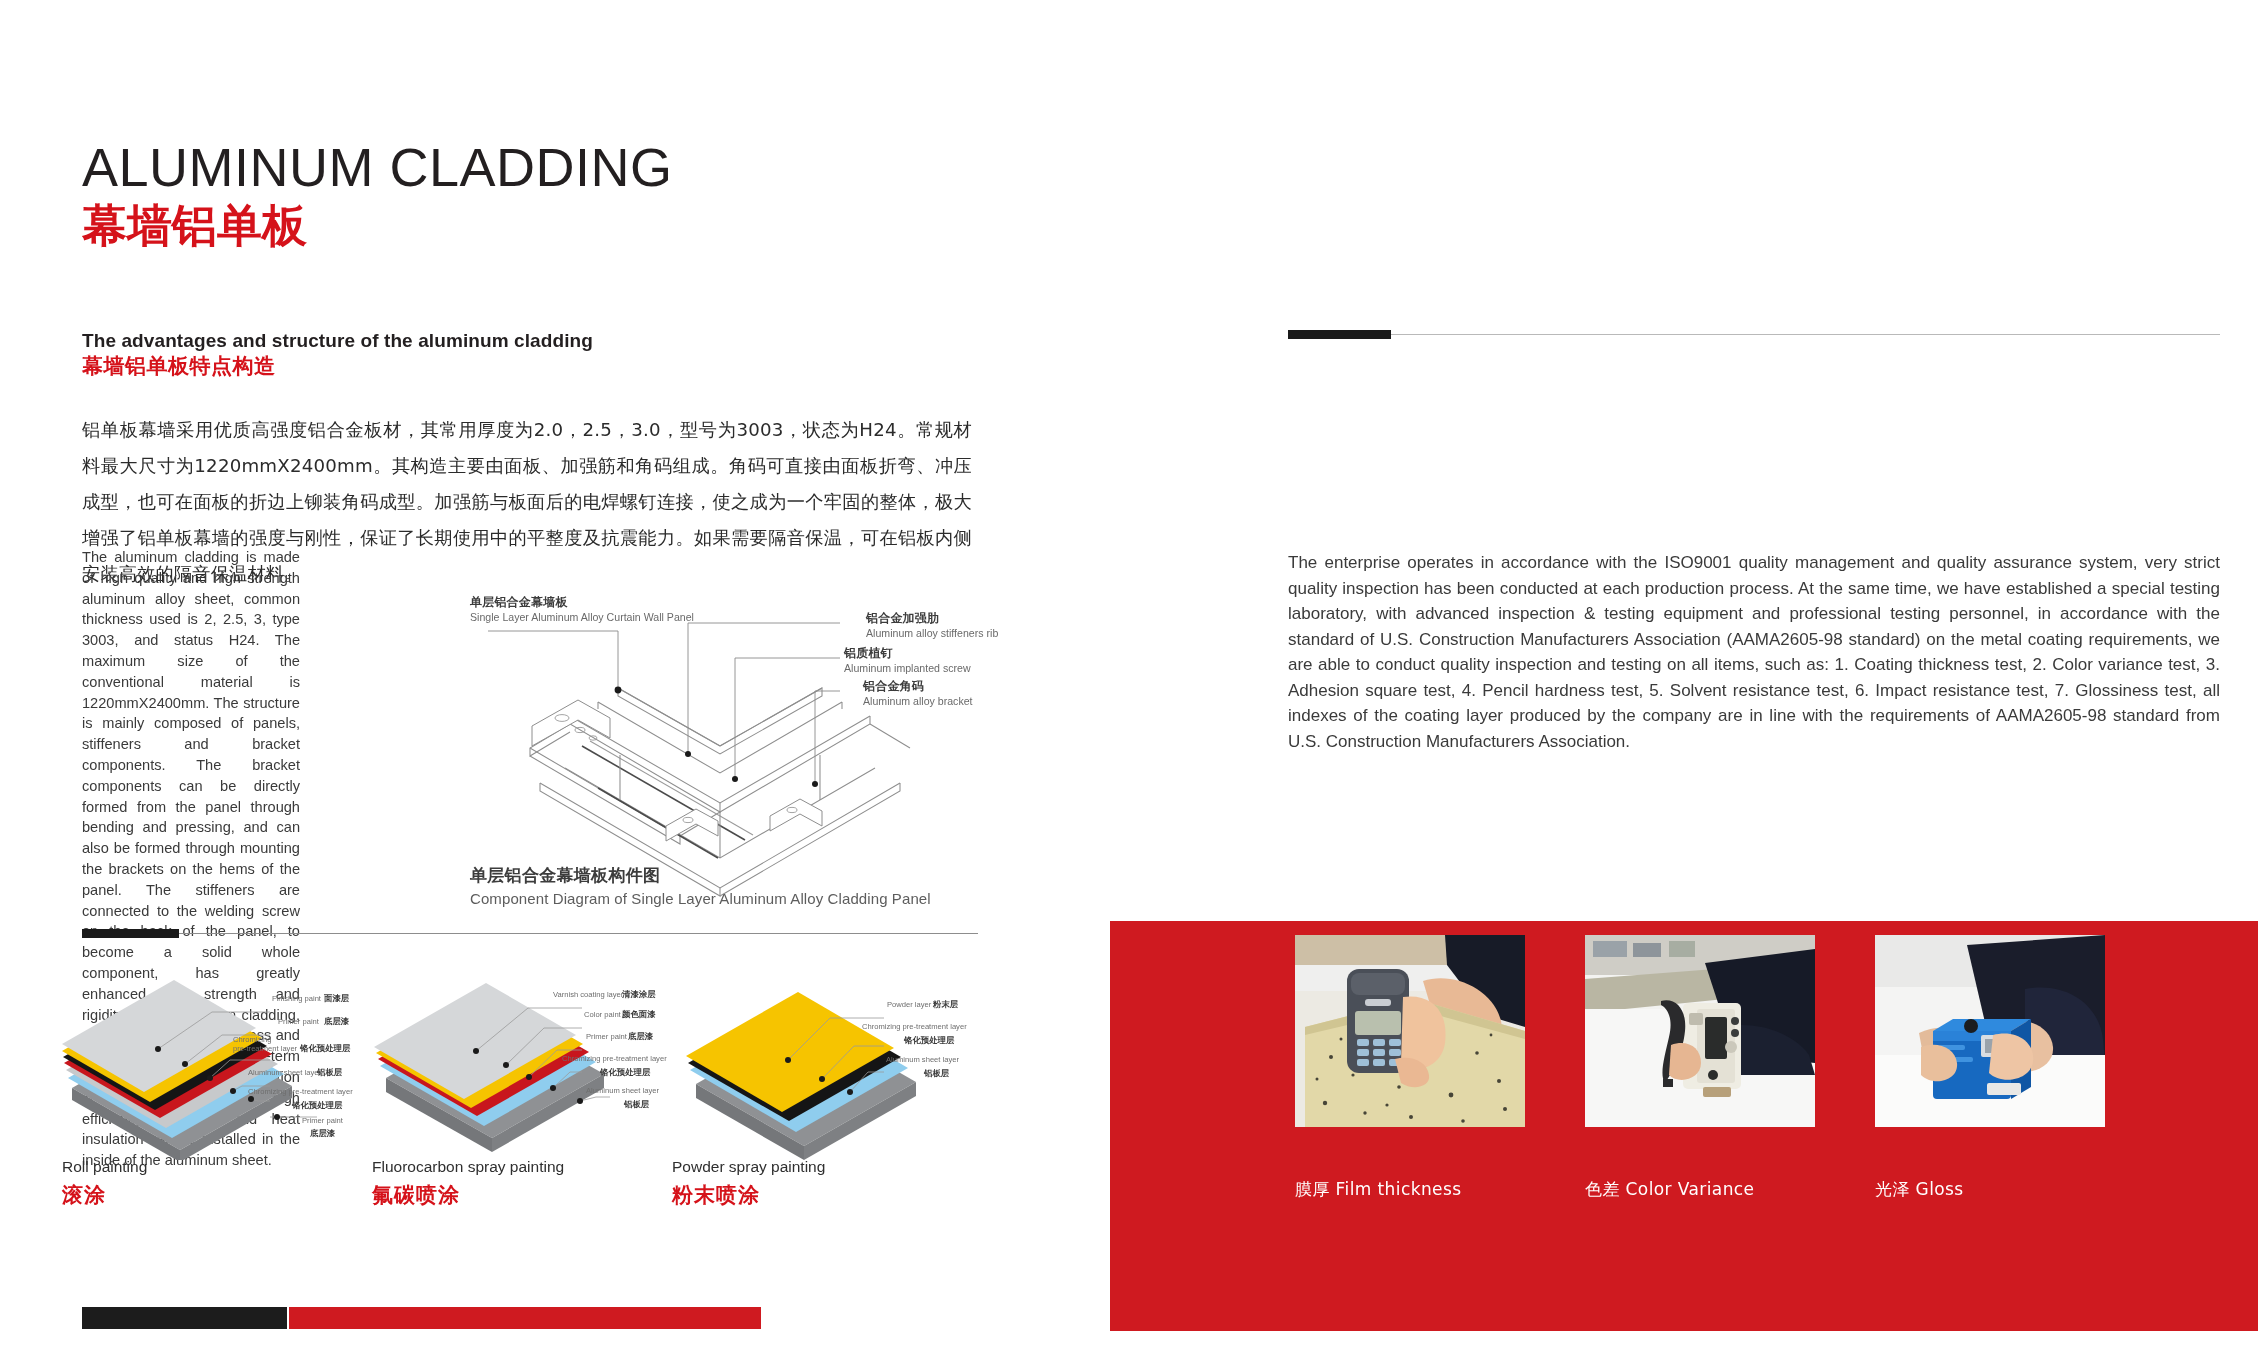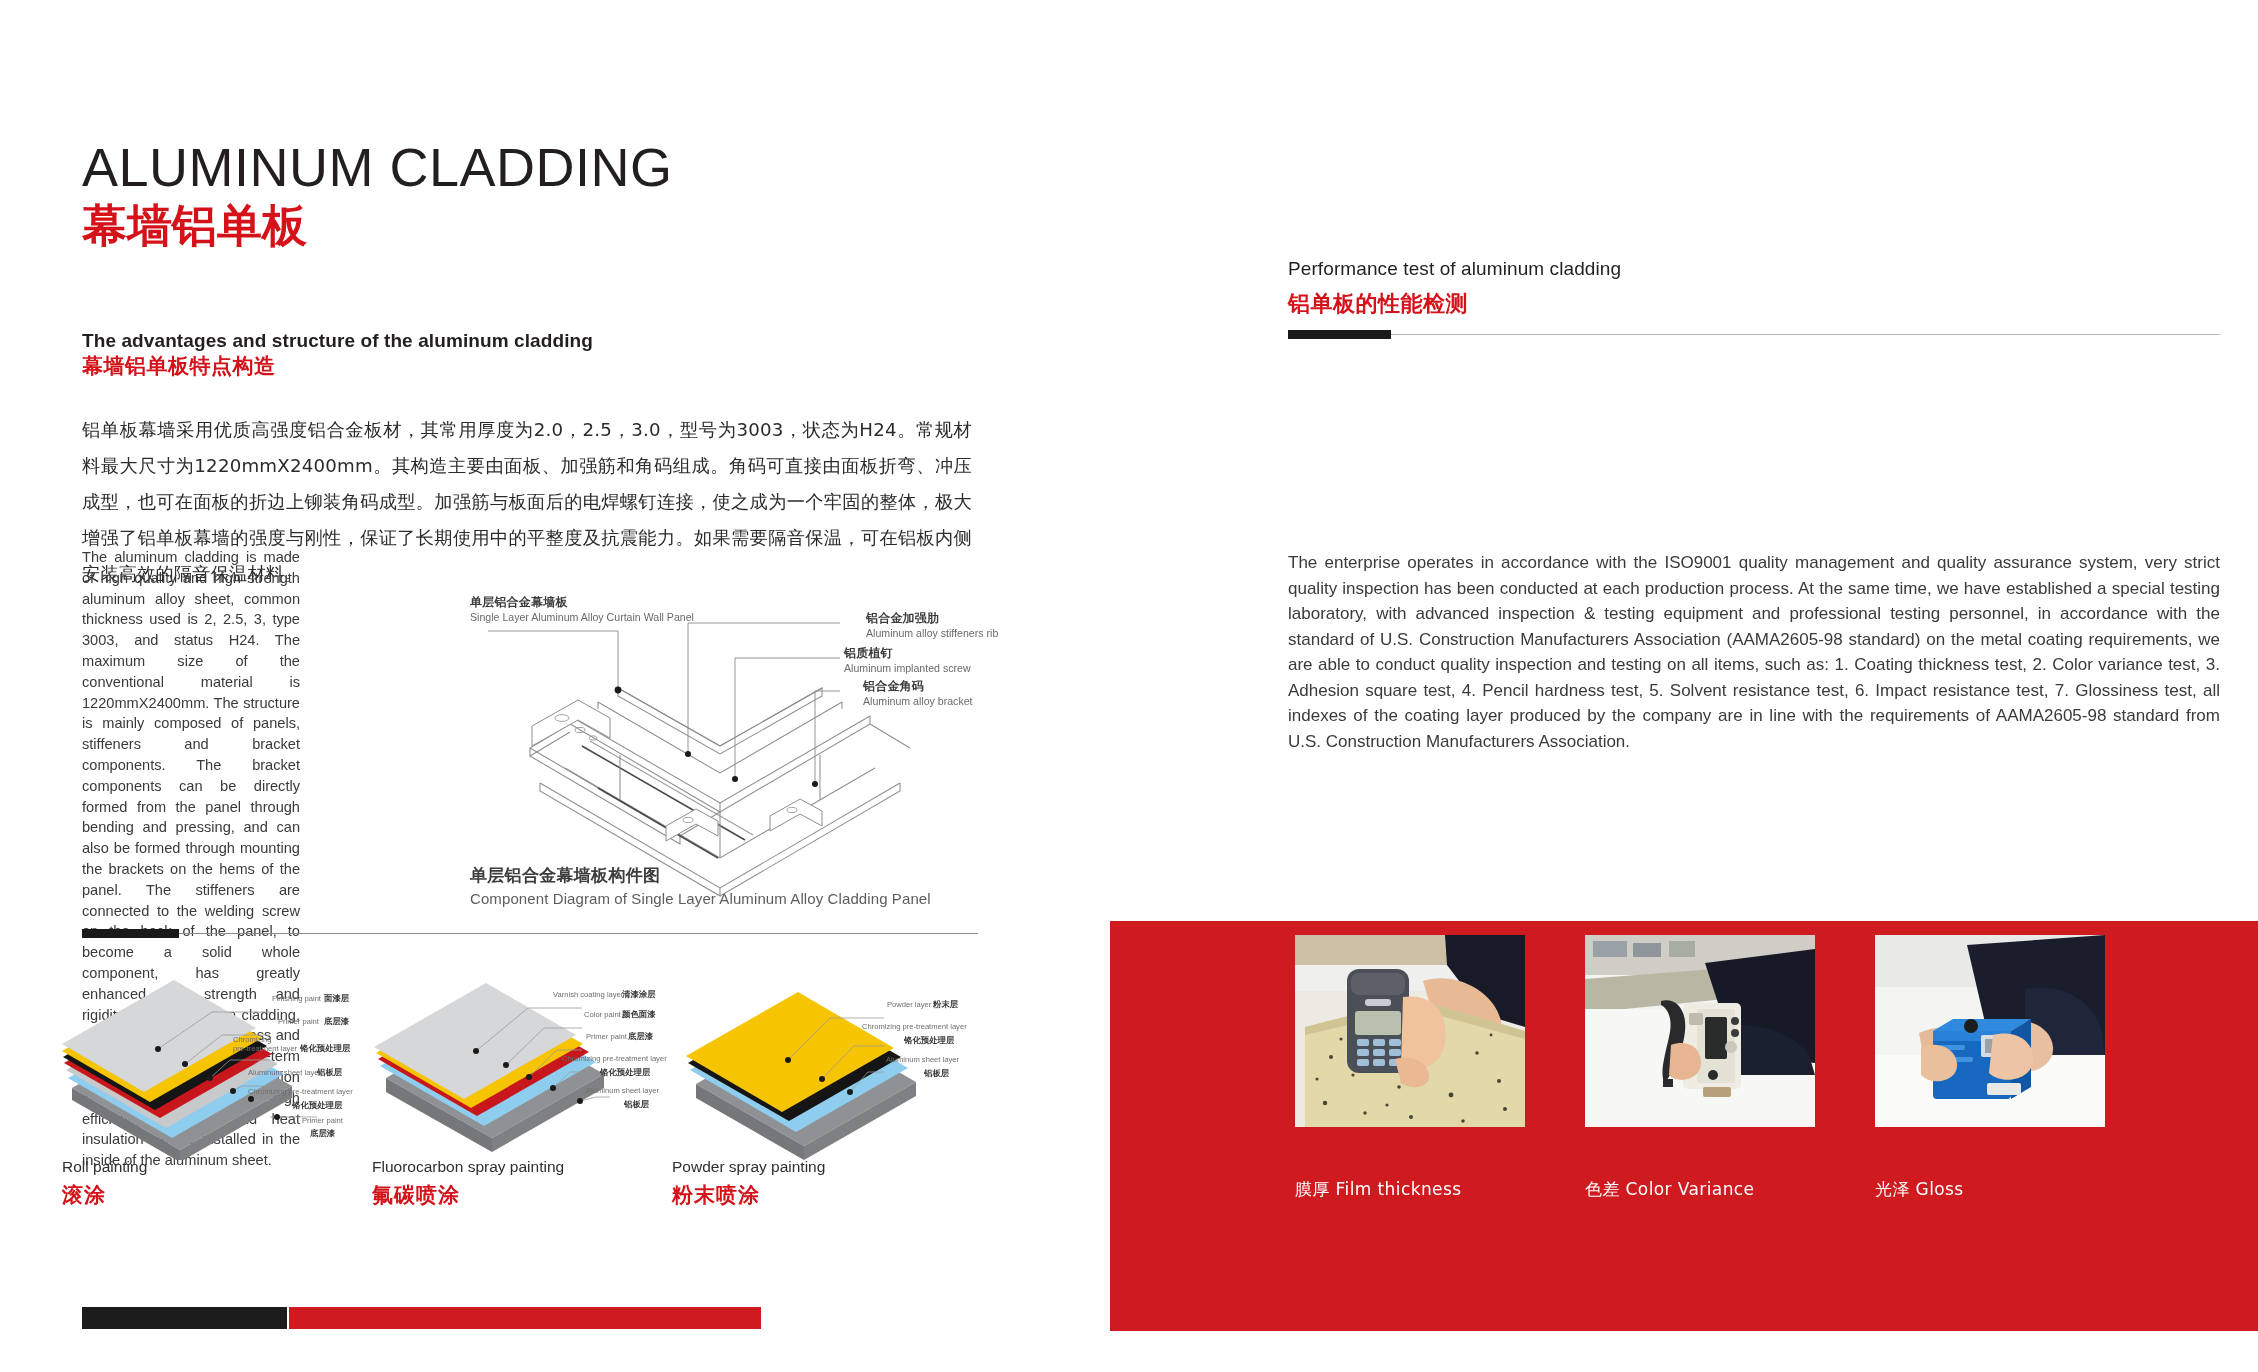--- a/index.html
+++ b/index.html
@@ -295,24 +295,20 @@
       </svg>
       <div class="cap-en">Powder spray painting</div>
       <div class="cap-cn">粉末喷涂</div>
     </div>
 
     <div class="bar-black"></div>
     <div class="bar-red"></div>
   </div>
 
   <div class="right">
-    <div class="r-head">
-      <div class="en">Performance test of aluminum cladding</div>
-      <div class="cn">铝单板的性能检测</div>
-    </div>
     <div class="r-rule"></div>
     <div class="r-en">The enterprise operates in accordance with the ISO9001 quality management and quality assurance system, very strict quality inspection has been conducted at each production process. At the same time, we have established a special testing laboratory, with advanced inspection &amp; testing equipment and professional testing personnel, in accordance with the standard of U.S. Construction Manufacturers Association (AAMA2605-98 standard) on the metal coating requirements, we are able to conduct quality inspection and testing on all items, such as: 1. Coating thickness test, 2. Color variance test, 3. Adhesion square test, 4. Pencil hardness test, 5. Solvent resistance test, 6. Impact resistance test, 7. Glossiness test, all indexes of the coating layer produced by the company are in line with the requirements of AAMA2605-98 standard from U.S. Construction Manufacturers Association.</div>
   </div>
 
   <div class="redblock"></div>
 
   <div class="photo" style="left:1295px;">
     <svg width="230" height="192" viewBox="0 0 230 192">
       <rect width="230" height="192" fill="#eceae3"></rect>
       <rect x="0" y="0" width="230" height="34" fill="#cdbfa6"></rect>

